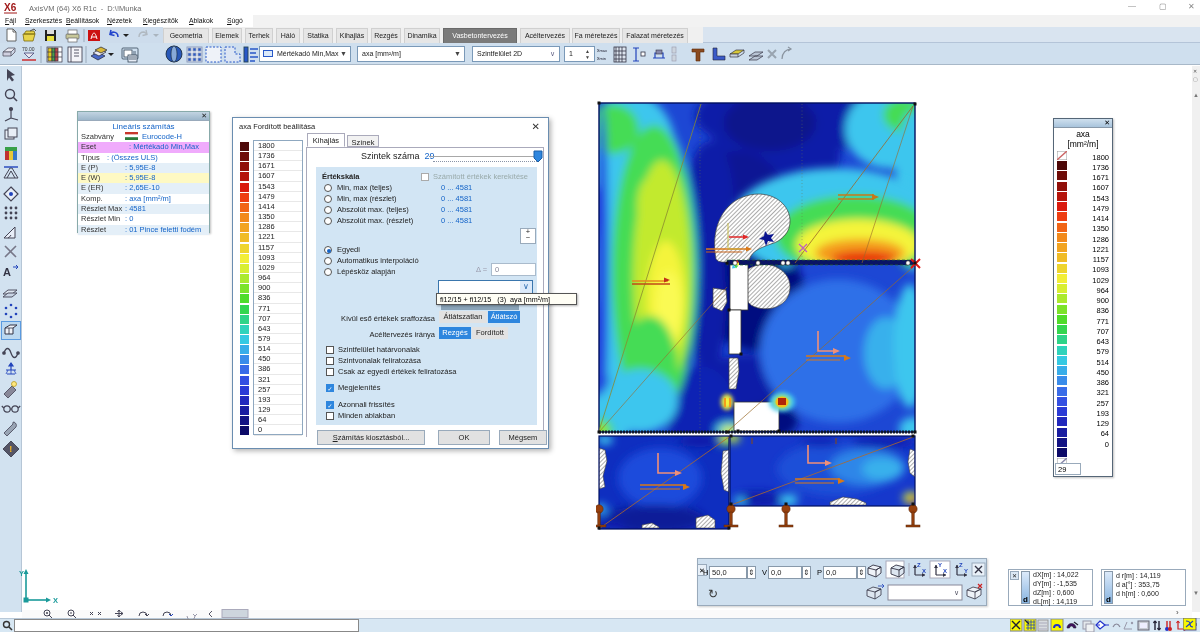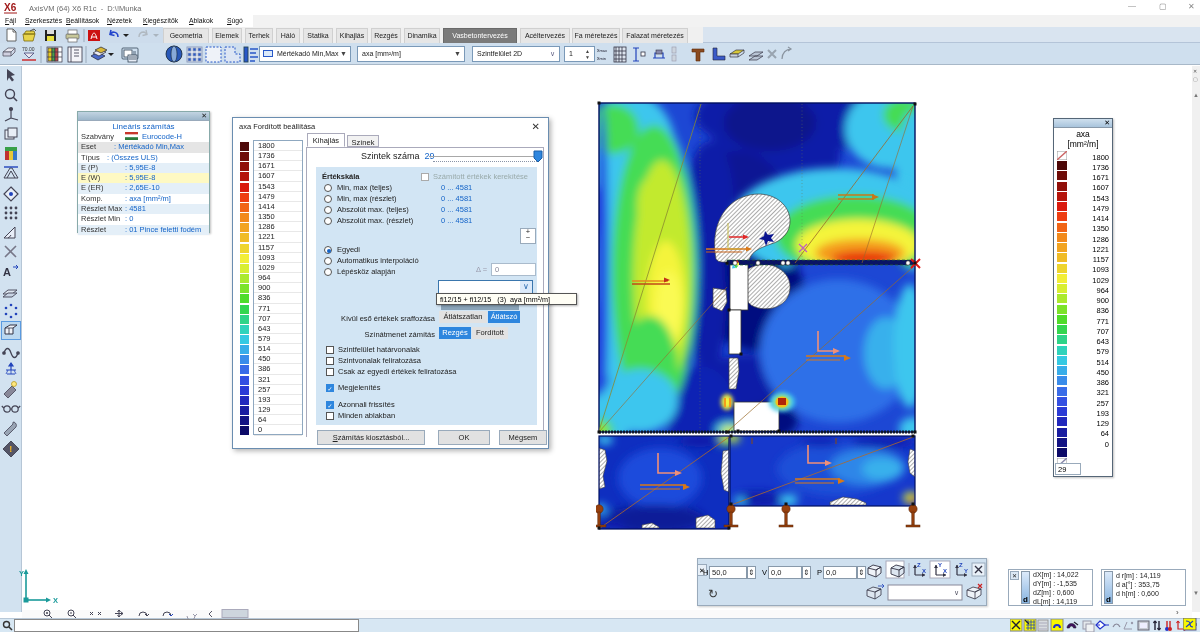--- a/index.html
+++ b/index.html
@@ -364,21 +364,21 @@
 <div class="abs" id="infopanel">
  <div class="hd">
         <span style="float:right;font-size:7px;line-height:8px;margin-right:2px;color:#222">✕</span>
       </div>
  <div class="ttl">Lineáris számítás</div>
  <div class="iprow" style="background:#fff">Szabvány<i style="position:absolute;left:65px">&nbsp;</i><span style="position:absolute;left:47px"><svg width="13" height="8" style="vertical-align:-1px">
             <rect width="13" height="2.6" fill="#c8362c"></rect>
             <rect y="2.6" width="13" height="2.6" fill="#fff"></rect>
             <rect y="5.2" width="13" height="2.8" fill="#2c7a3c"></rect>
           </svg></span><i style="position:absolute;left:64px">Eurocode-H</i></div>
- <div class="iprow" style="background:#e5e5e5">Eset<i style="position:absolute;left:36px">: Mértékadó Min,Max</i></div>
+ <div class="iprow" style="background:#f0abfc">Eset<i style="position:absolute;left:51px">: Mértékadó Min,Max</i></div>
  <div class="iprow" style="background:#fff">Típus<i style="position:absolute;left:29px">: (Összes ULS)</i></div>
  <div class="iprow" style="background:#e4eff8">E (P)<i style="position:absolute;left:47px">: 5,95E-8</i></div>
  <div class="iprow" style="background:#fef9c3">E (W)<i style="position:absolute;left:47px">: 5,95E-8</i></div>
  <div class="iprow" style="background:#e4eff8">E (ER)<i style="position:absolute;left:47px">: 2,65E-10</i></div>
  <div class="iprow" style="background:#fff">Komp.<i style="position:absolute;left:47px">: axa [mm²/m]</i></div>
  <div class="iprow" style="background:#e4eff8">Részlet Max<i style="position:absolute;left:47px">: 4581</i></div>
  <div class="iprow" style="background:#fff">Részlet Min<i style="position:absolute;left:47px">: 0</i></div>
  <div class="iprow" style="background:#e4eff8">Részlet<i style="position:absolute;left:47px">: 01 Pince feletti fodém</i></div>
 </div>
 
@@ -689,21 +689,21 @@
       <div style="position:absolute;left:104px;top:149px">Lépésköz alapján</div>
  <div style="position:absolute;left:243px;top:147px;color:#99a">Δ =</div>
  <div style="position:absolute;left:258px;top:145px;width:45px;height:13px;background:#fff;border:1px solid #abc;color:#889;padding-left:3px;line-height:12px">0</div>
  <div style="position:absolute;left:205px;top:162px;width:95px;height:14px;background:#fff;border:1px solid #3a76ad">
         <div style="position:absolute;right:0;top:0;width:12px;height:12px;background:#dceafa;color:#2a6ab0;font-size:8px;text-align:center;line-height:12px">∨</div>
       </div>
  <div style="position:absolute;left:208px;top:187px;width:78px;height:5px;background:#8aa4b8"></div>
  <div style="position:absolute;left:80px;top:196px;text-align:right;width:122px;white-space:nowrap">Kívül eső értékek sraffozása</div>
  <div class="tgl" style="left:206px;top:193px;width:48px">Átlátszatlan</div>
  <div class="tgl on" style="left:255px;top:193px;width:32px">Átlátszó</div>
- <div style="position:absolute;left:80px;top:212px;text-align:right;width:122px;white-space:nowrap">Színátmenet zámítás</div>
+ <div style="position:absolute;left:80px;top:212px;text-align:right;width:122px;white-space:nowrap">Acéltervezés iránya</div>
  <div class="tgl on" style="left:206px;top:209px;width:32px">Rezgés</div>
  <div class="tgl" style="left:239px;top:209px;width:36px">Fordított</div>
  <div class="chk" style="left:93px;top:228px"></div>
       <div style="position:absolute;left:105px;top:227px">Szintfelület határvonalak</div>
  <div class="chk" style="left:93px;top:239px"></div>
       <div style="position:absolute;left:105px;top:238px">Szintvonalak feliratozása</div>
  <div class="chk" style="left:93px;top:250px"></div>
       <div style="position:absolute;left:105px;top:249px">Csak az egyedi értékek feliratozása</div>
  <div class="chk on" style="left:93px;top:266px">✓</div>
       <div style="position:absolute;left:105px;top:265px">Megjelenítés</div>

